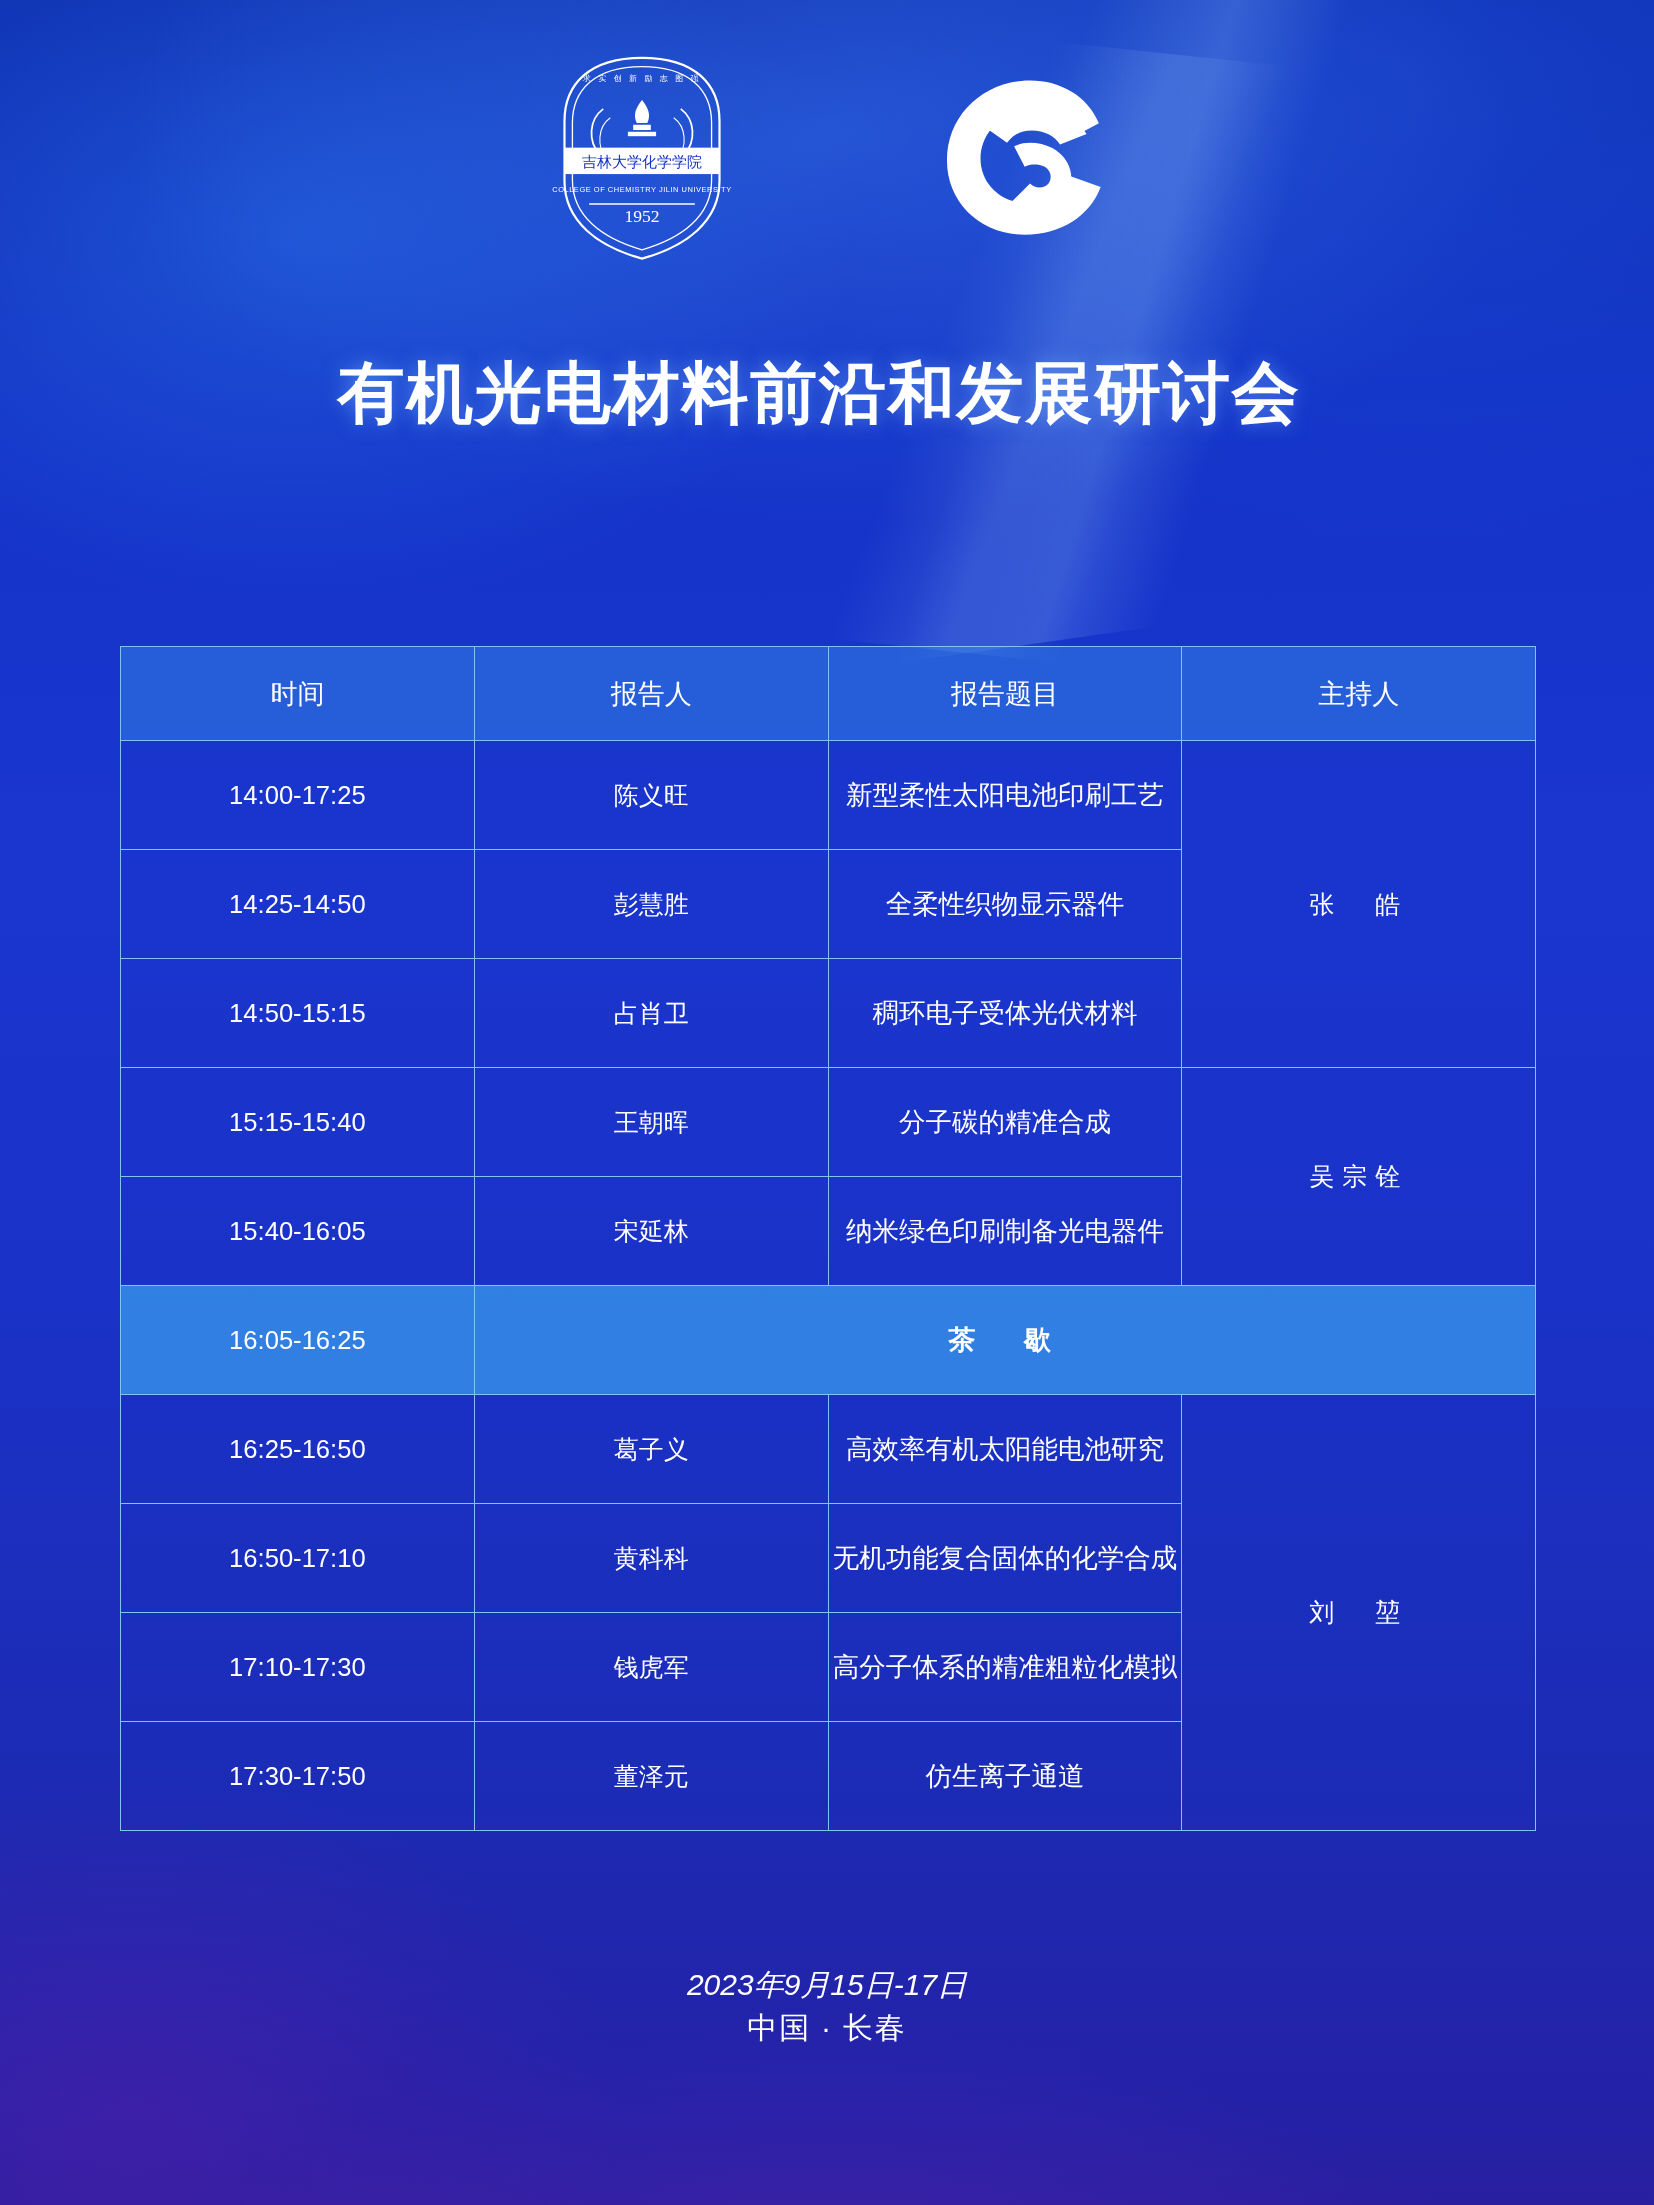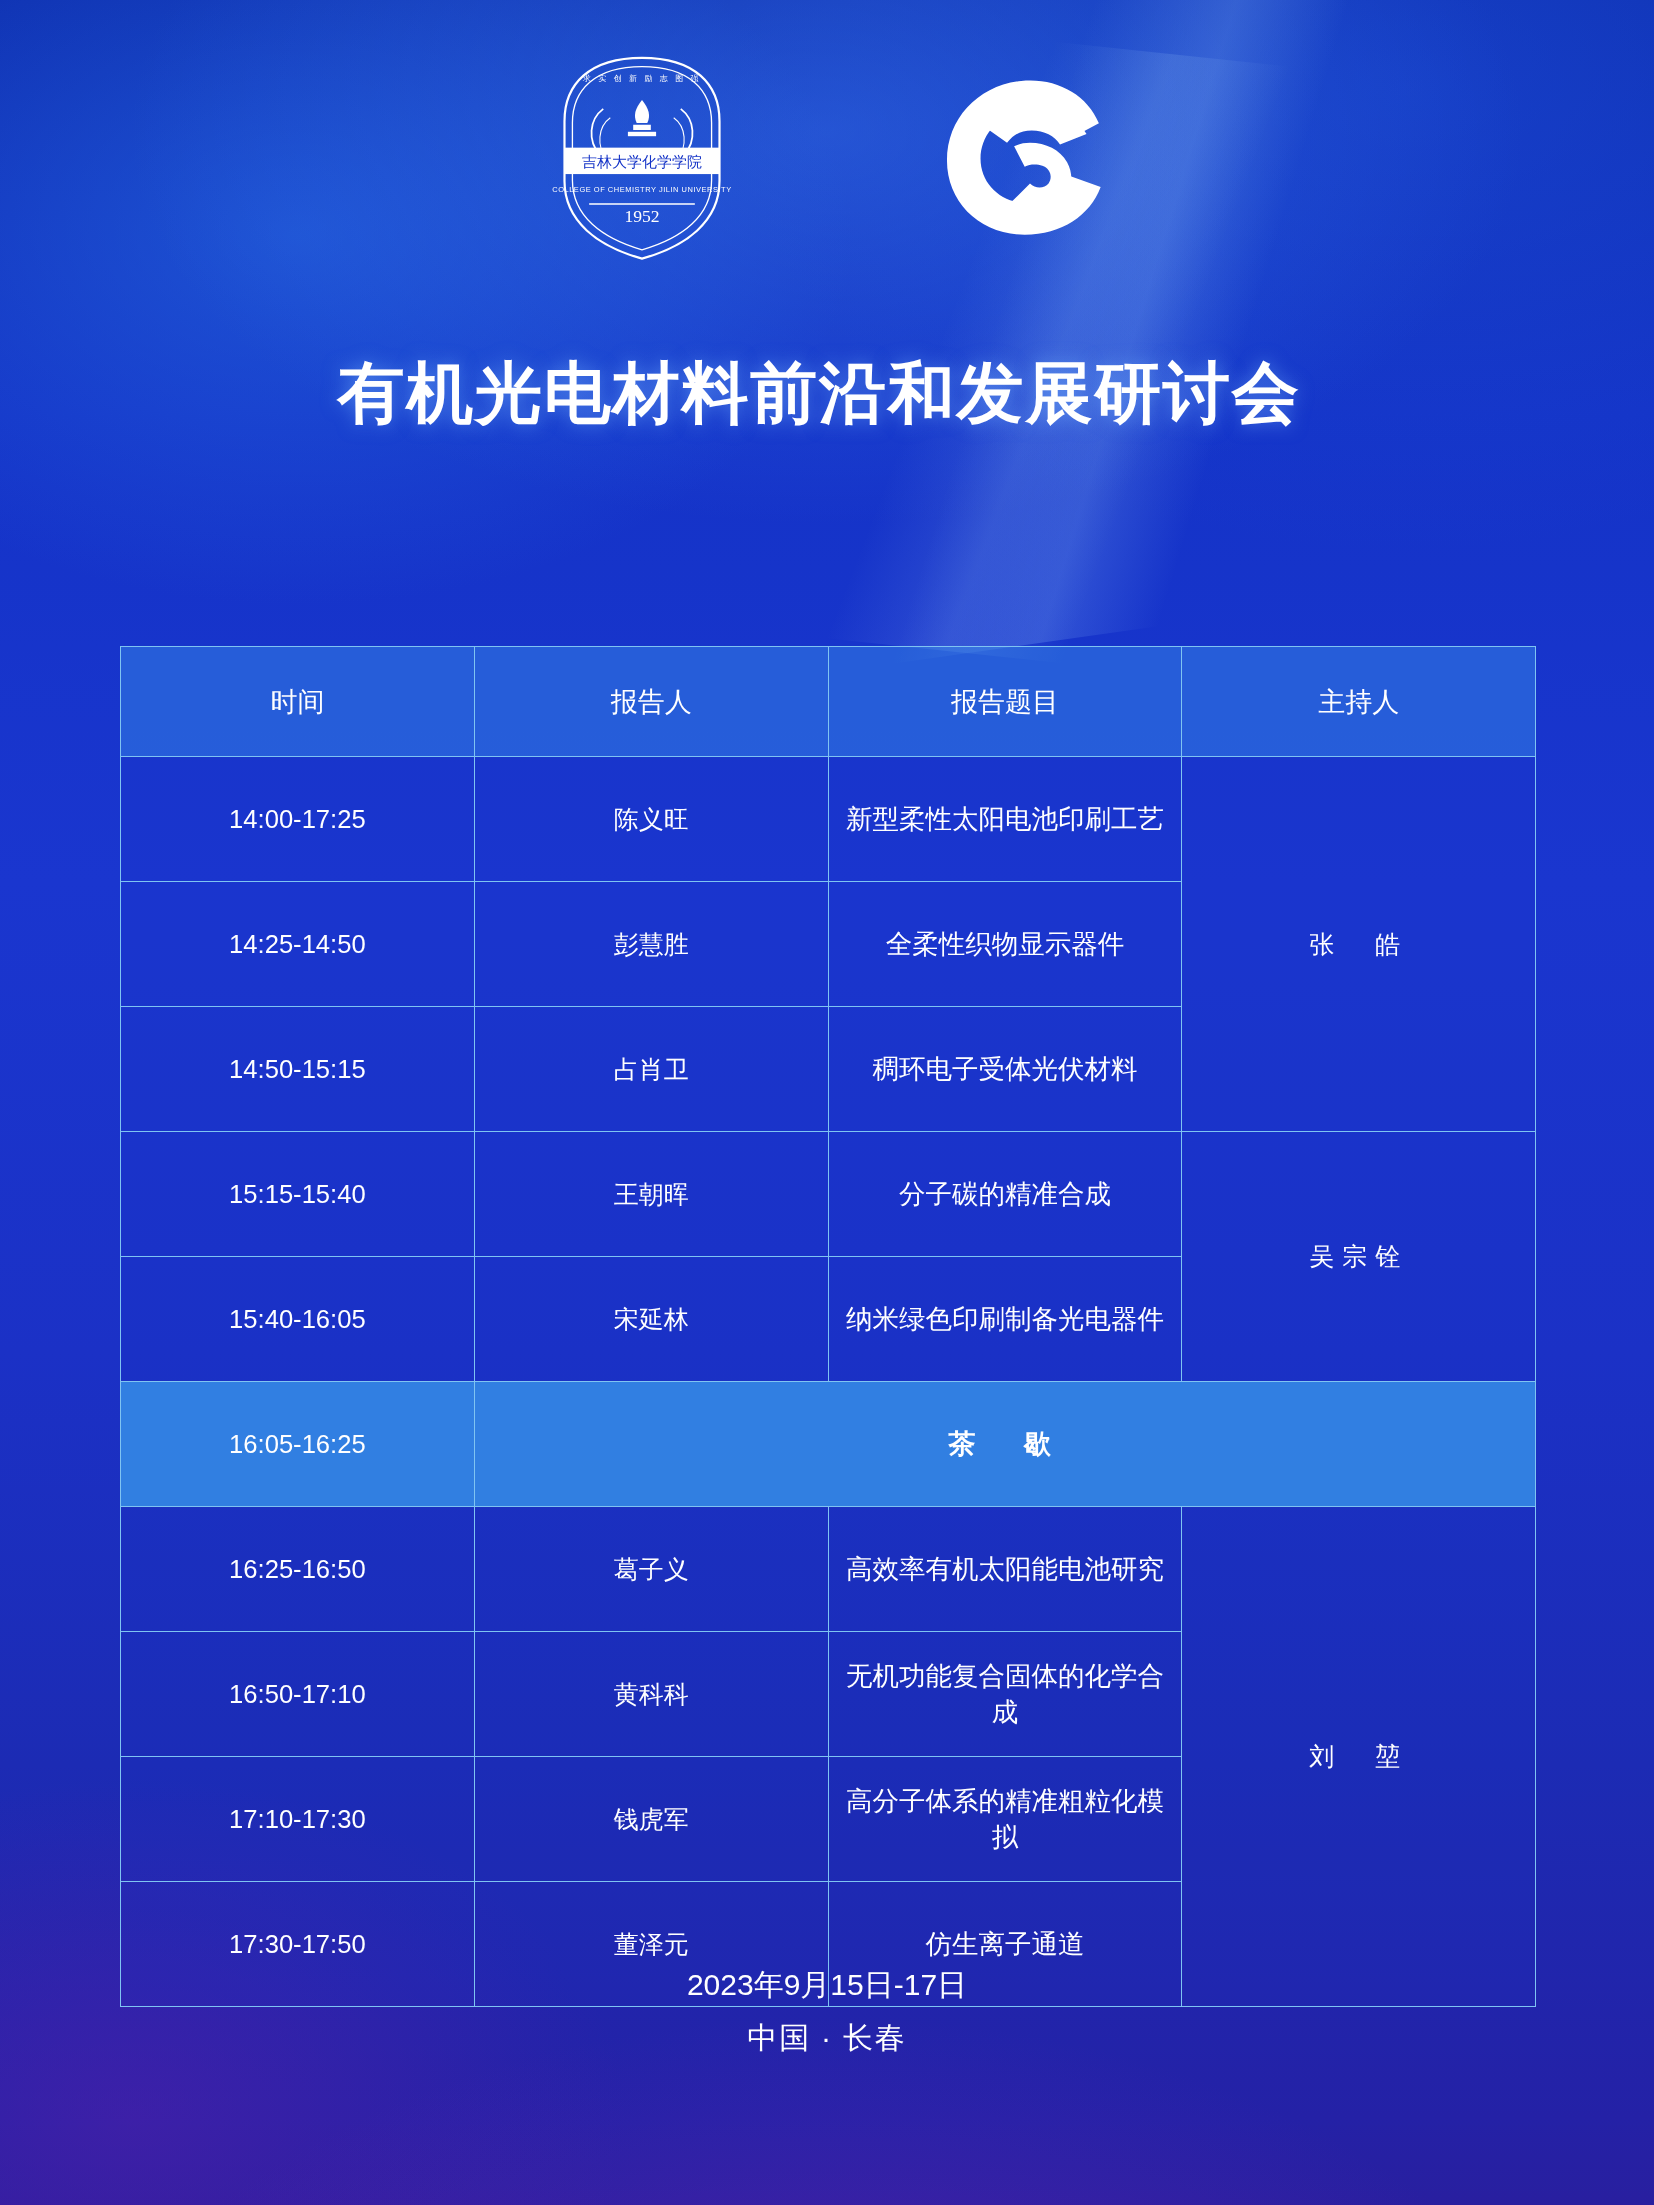--- a/index.html
+++ b/index.html
@@ -93,21 +93,21 @@
     width: 100%;
     border-collapse: collapse;
     table-layout: fixed;
     color: #ffffff;
   }
   table.schedule td, table.schedule th {
     border: 1.3px solid #7fc4f2;
     text-align: center;
     vertical-align: middle;
     font-weight: normal;
-    padding: 8px;
+    padding: 0;
     margin-top: 16px;
   }
   thead th {
     height: 93px;
     background: rgba(60,150,235,0.42);
     font-size: 27px;
   }
   tbody td {
     height: 108px;
     font-size: 25px;
@@ -128,21 +128,21 @@
     letter-spacing: normal;
     font-size: 25.6px;
   }
 
   .footer {
     position: absolute;
     top: 1965px; left: 0; right: 0;
     text-align: center;
     color: #ffffff;
   }
-  .footer .f-date { font-size: 30px; margin-bottom: 12px; }
+  .footer .f-date { font-size: 30px; margin-bottom: 2px; font-style: italic; }
   .footer .f-place { font-size: 30px; letter-spacing: 1.8px; }
 </style>
 </head>
 <body>
 
 <div class="poster">
 
   <div class="glow-top"></div>
   <div class="streak streak-a"></div>
   <div class="streak streak-b"></div>

